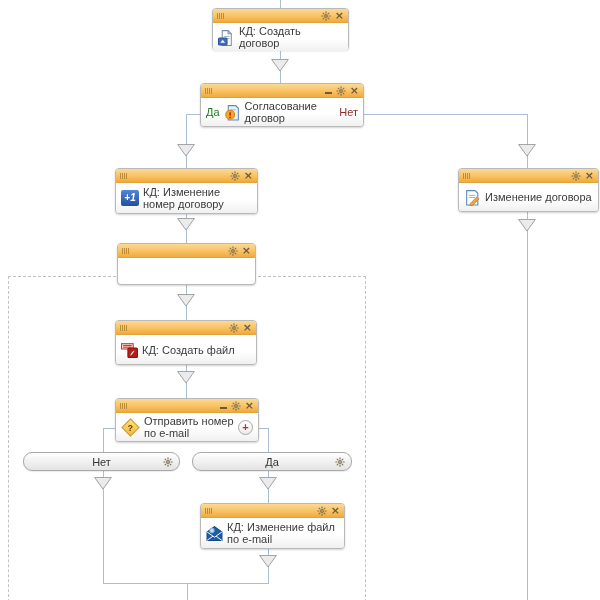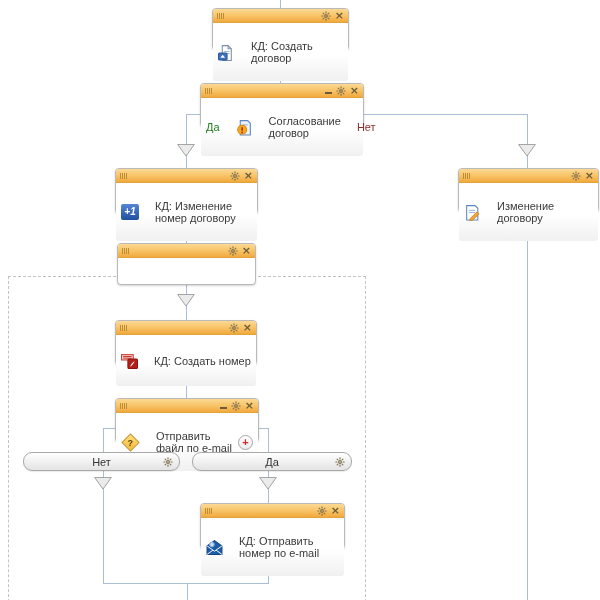--- a/index.html
+++ b/index.html
@@ -17,21 +17,21 @@
   .node-header{height:13px;flex:none;background:linear-gradient(180deg,#fcd993 0%,#f8c468 50%,#f1a93e 100%);
         border-radius:3px 3px 0 0;border-bottom:1px solid #e2a33a;display:flex;align-items:center;padding:0 4px;}
   .handle{display:flex;gap:1px;align-items:center;}
   .handle i{width:1px;height:6px;background:#bd8d36;display:block;}
   .hdr-spacer{flex:1;}
   .hdr-btn{display:flex;align-items:center;justify-content:center;margin-left:4px;cursor:pointer;}
   .gear-svg{color:#7d6f4e;display:block;}
   .close{color:#6b5b3d;font-size:11px;font-weight:bold;line-height:10px;
          font-family:"DejaVu Sans",sans-serif;}
   .min-bar{width:7px;height:2px;background:#6b5b3d;margin-top:5px;}
-  .node-body{flex:1;position:relative;display:flex;align-items:center;padding:17px 5px;gap:16px;
+  .node-body{flex:1;position:relative;display:flex;align-items:center;padding:2px 5px;gap:4px;
         background:linear-gradient(#ffffff 55%,#f0f0f0);border-radius:0 0 3px 3px;
         font-size:11px;line-height:12px;color:#3a3a3a;}
   .node-title{flex:1;}
   .branch-label{font-size:11px;flex:none;}
   .branch-yes{color:#1e7d1e;}
   .branch-no{color:#8e2d2d;}
   .nicon{flex:none;display:flex;align-items:center;justify-content:center;}
   .plus1{width:18px;height:16px;background:linear-gradient(#5585d6,#1f4f9e);color:#fff;font-weight:bold;
         font-style:italic;font-size:10px;display:flex;align-items:center;justify-content:center;border-radius:2px;}
   .diamond{width:11px;height:11px;background:linear-gradient(135deg,#ffe27a,#f4b73a);border:1px solid #c4922a;
@@ -229,21 +229,21 @@
     </div>
     <div class="node-body">
       <span class="nicon">
         <svg width="17" height="17" viewBox="0 0 16 16">
             <path d="M2.5 1.5h8l2.5 2.5v11h-10.5z" fill="#fff" stroke="#5d87c0"></path>
             <line x1="4.5" y1="6" x2="10.5" y2="6" stroke="#9cb8d8"></line>
             <line x1="4.5" y1="8" x2="10.5" y2="8" stroke="#9cb8d8"></line>
             <path d="M6 13.6l6.2-6.2 1.9 1.9-6.2 6.2-2.4.5z" fill="#f0a63a" stroke="#c77f1f" stroke-width="0.8"></path>
           </svg>
       </span>
-      <span class="node-title">Изменение договору</span>
+      <span class="node-title">Изменение договора</span>
     </div>
   </div>
 
   <div class="node" style="left:117px;top:243px;width:137px;height:40px">
     <div class="node-header">
       <span class="handle">
           <i></i>
           <i></i>
           <i></i>
           <i></i>
@@ -277,21 +277,21 @@
     <div class="node-body">
       <span class="nicon">
         <svg width="17" height="17" viewBox="0 0 16 16">
             <rect x="0.5" y="2.5" width="11" height="5" fill="#f6d9d6" stroke="#cc3b33"></rect>
             <line x1="2" y1="4.2" x2="10" y2="4.2" stroke="#cc3b33"></line>
             <line x1="2" y1="5.8" x2="10" y2="5.8" stroke="#cc3b33"></line>
             <rect x="6.5" y="6.5" width="9" height="9" rx="1" fill="#b3201b" stroke="#8e120e"></rect>
             <path d="M8.5 13.8c1.8-.8 3.8-3.2 4.3-5-1.3.3-3.5 3-4.3 5z" fill="#fff"></path>
           </svg>
       </span>
-      <span class="node-title">КД: Создать номер</span>
+      <span class="node-title">КД: Создать файл</span>
     </div>
   </div>
 
   <div class="node" style="left:115px;top:398px;width:142px;height:42px">
     <div class="node-header">
       <span class="handle">
           <i></i>
           <i></i>
           <i></i>
           <i></i>
@@ -304,21 +304,21 @@
           <svg class="gear-svg" width="10" height="10" viewBox="0 0 16 16">
             <use href="#gear-shape"></use>
           </svg>
         </span>
       <span class="hdr-btn close">×</span>
     </div>
     <div class="node-body" style="padding-right:20px">
       <span class="nicon diamond">
           <span>?</span>
         </span>
-      <span class="node-title">Отправить файл по e-mail</span>
+      <span class="node-title">Отправить номер по e-mail</span>
       <span class="add-btn">+</span>
     </div>
   </div>
 
   <div class="cond-btn" style="left:23px;top:452px;width:157px">
     <span>Нет</span>
     <span class="cond-gear">
         <svg class="gear-svg" width="10" height="10" viewBox="0 0 16 16">
           <use href="#gear-shape"></use>
         </svg>
@@ -351,17 +351,17 @@
     </div>
     <div class="node-body">
       <span class="nicon">
         <svg width="17" height="17" viewBox="0 0 16 16">
             <polygon points="1,6.5 8,1.5 15,6.5 15,14.5 1,14.5" fill="#1d5da8" stroke="#12477f"></polygon>
             <path d="M1 6.5l7 5 7-5" fill="none" stroke="#fff" stroke-width="0.9"></path>
             <path d="M1 14.5l5.5-4M15 14.5l-5.5-4" stroke="#fff" stroke-width="0.9"></path>
             <circle cx="5.6" cy="5.2" r="2" fill="#cfe2f4" stroke="#8fb4d8"></circle>
           </svg>
       </span>
-      <span class="node-title">КД: Отправить номер по e-mail</span>
+      <span class="node-title">КД: Изменение файл по e-mail</span>
     </div>
   </div>
 
 </div>
 
 </body></html>

